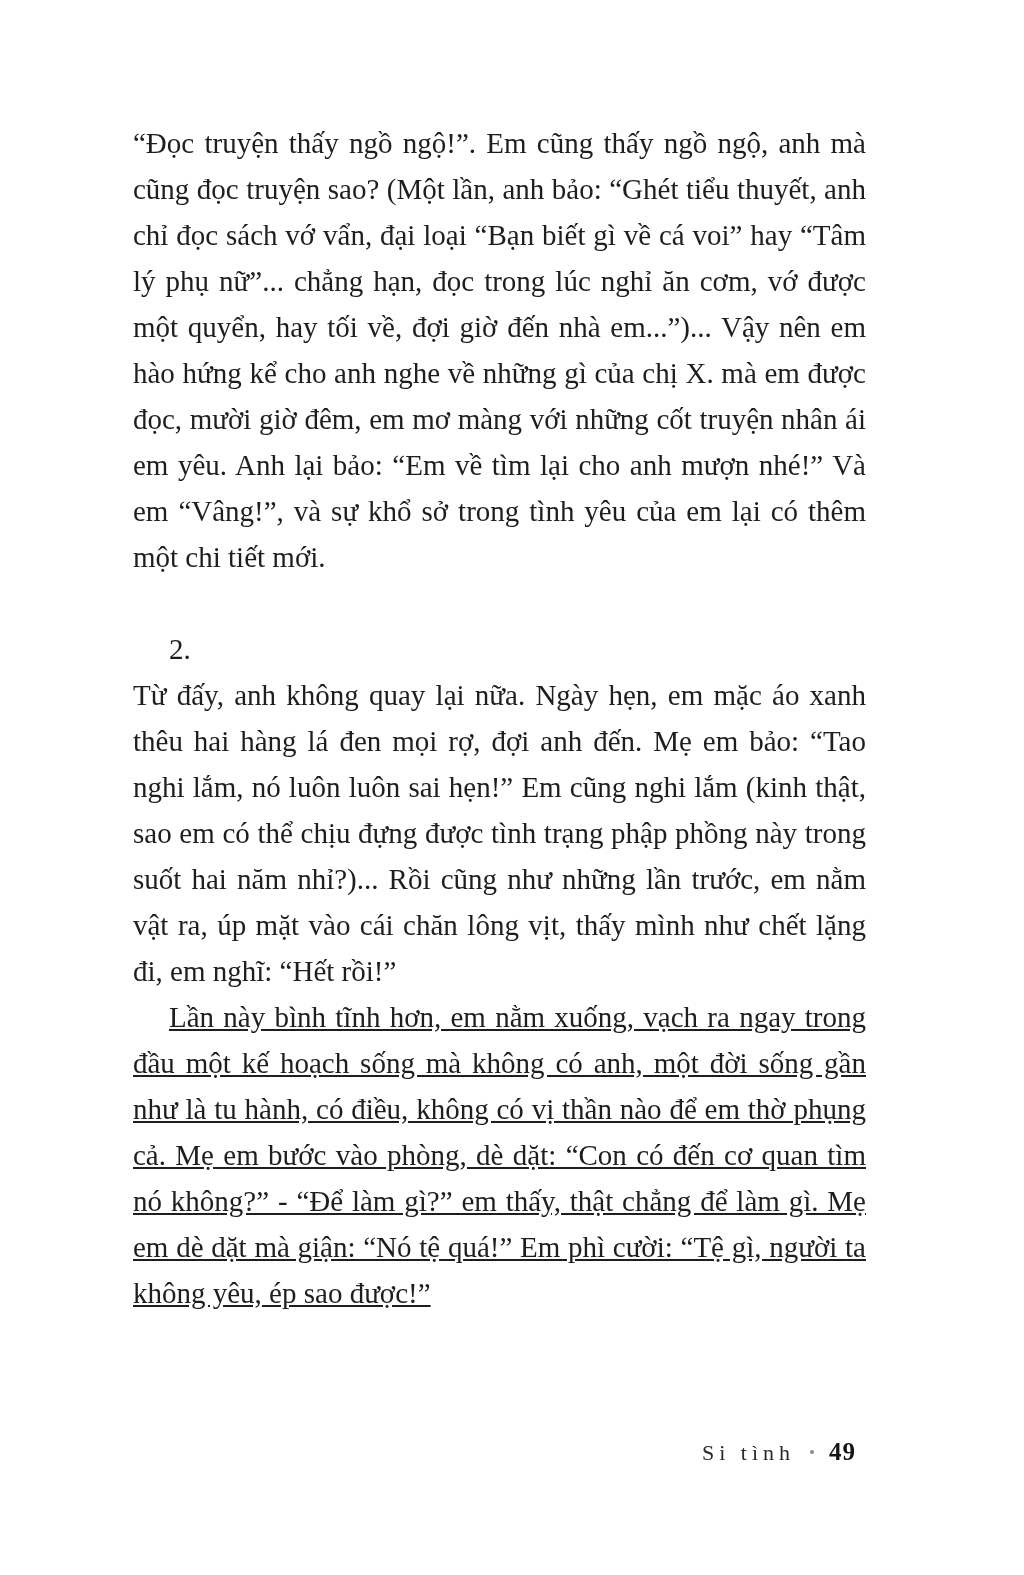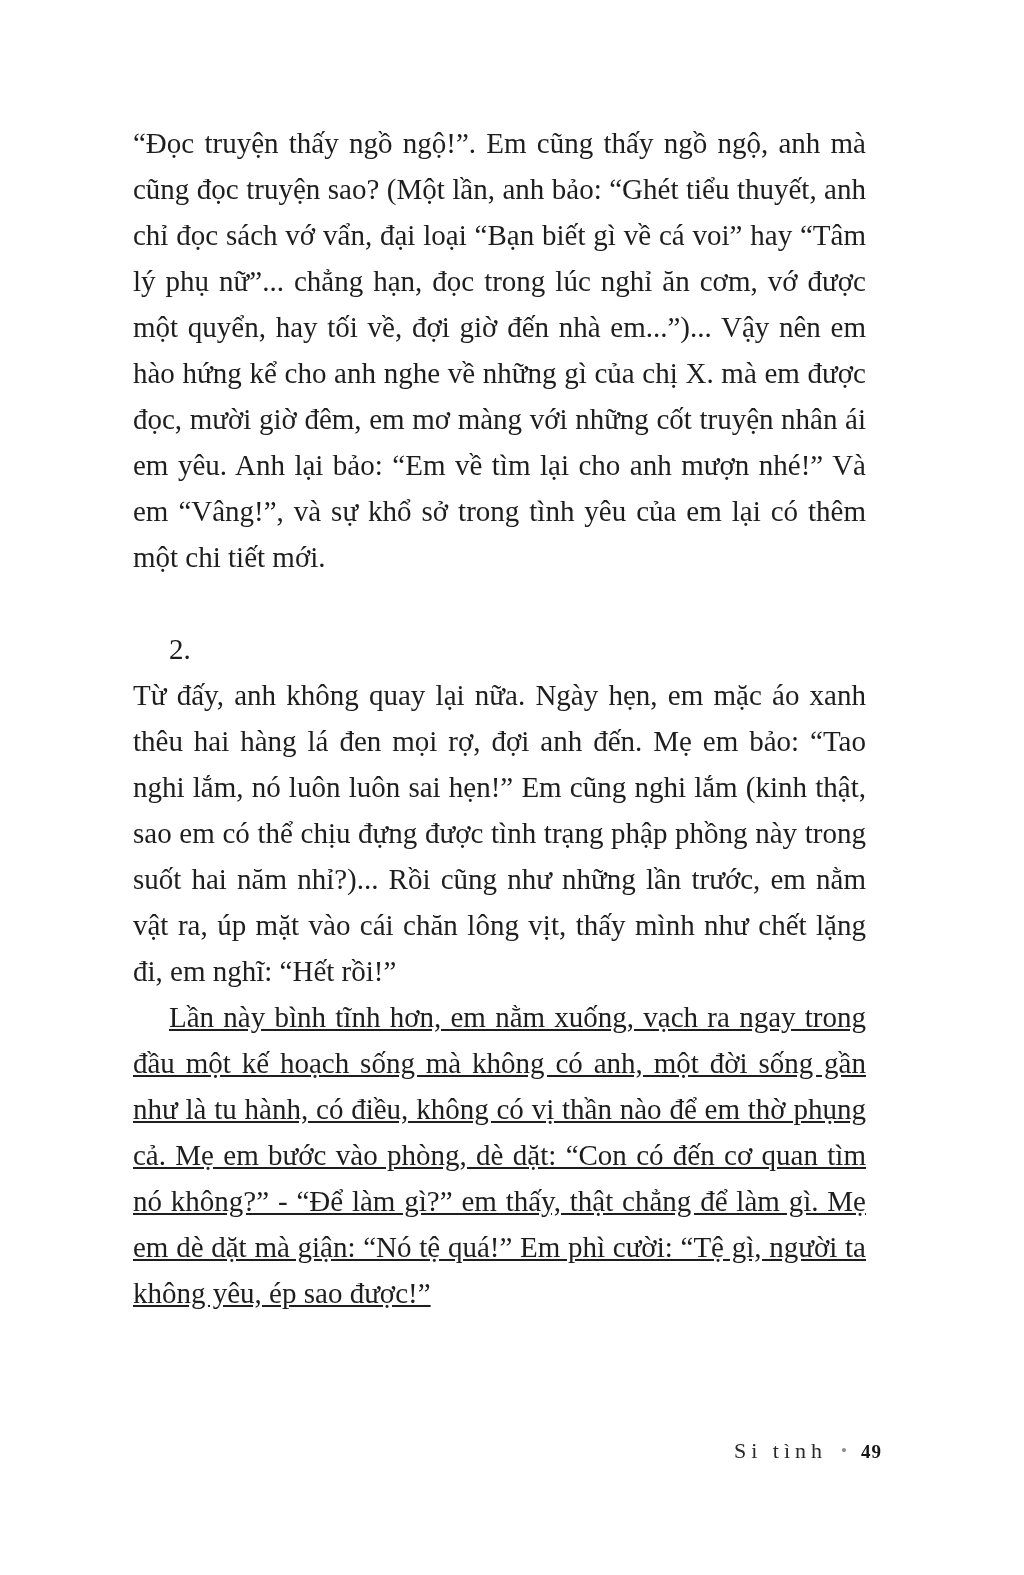--- a/index.html
+++ b/index.html
@@ -36,39 +36,39 @@
   }
   .section-number {
     margin: 46px 0 0 0;
     padding: 0;
     text-indent: 36px;
     text-align: left;
   }
   .footer {
     position: absolute;
     top: 1438px;
-    right: 142px;
+    right: 168px;
     display: flex;
     align-items: baseline;
     gap: 14px;
     font-size: 22px;
     color: #2a2a2a;
   }
   .footer .chapter {
     letter-spacing: 5px;
   }
   .footer .bullet {
     color: #8f8f8f;
     font-size: 17px;
     position: relative;
     top: -2px;
   }
   .footer .pagenum {
     font-weight: bold;
-    font-size: 19px;
+    font-size: 25px;
     letter-spacing: 1px;
     color: #161616;
   }
 </style>
 </head>
 <body>
 
 <div class="page">
 
   <main class="text-block">

